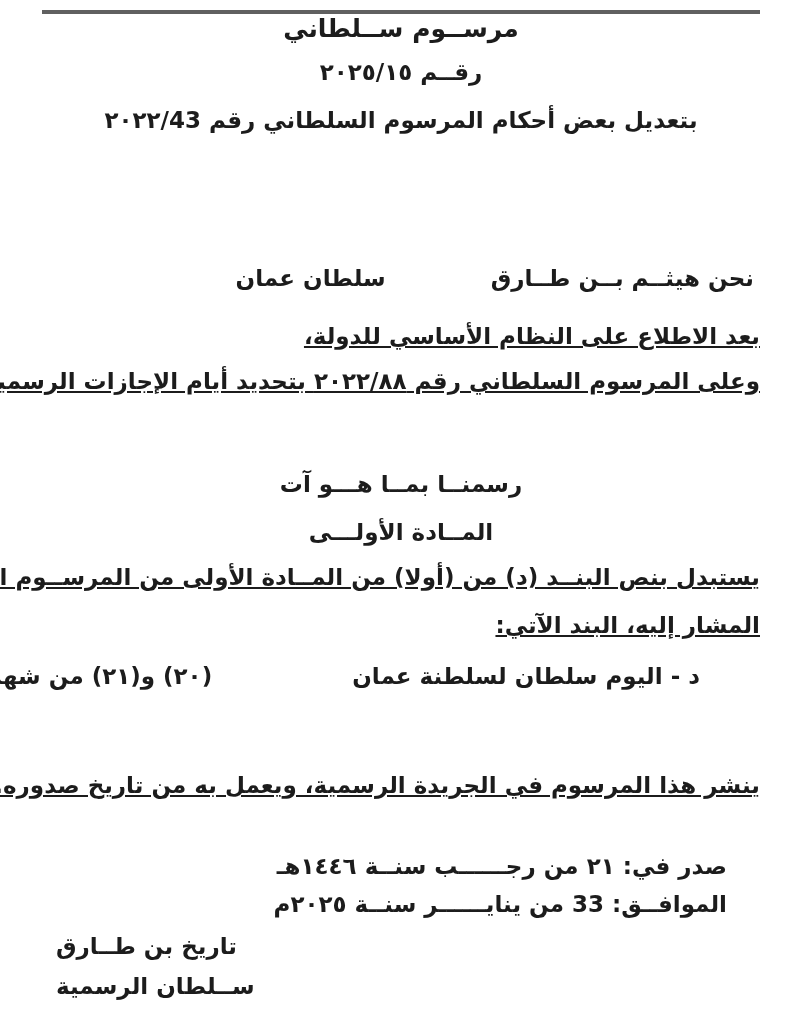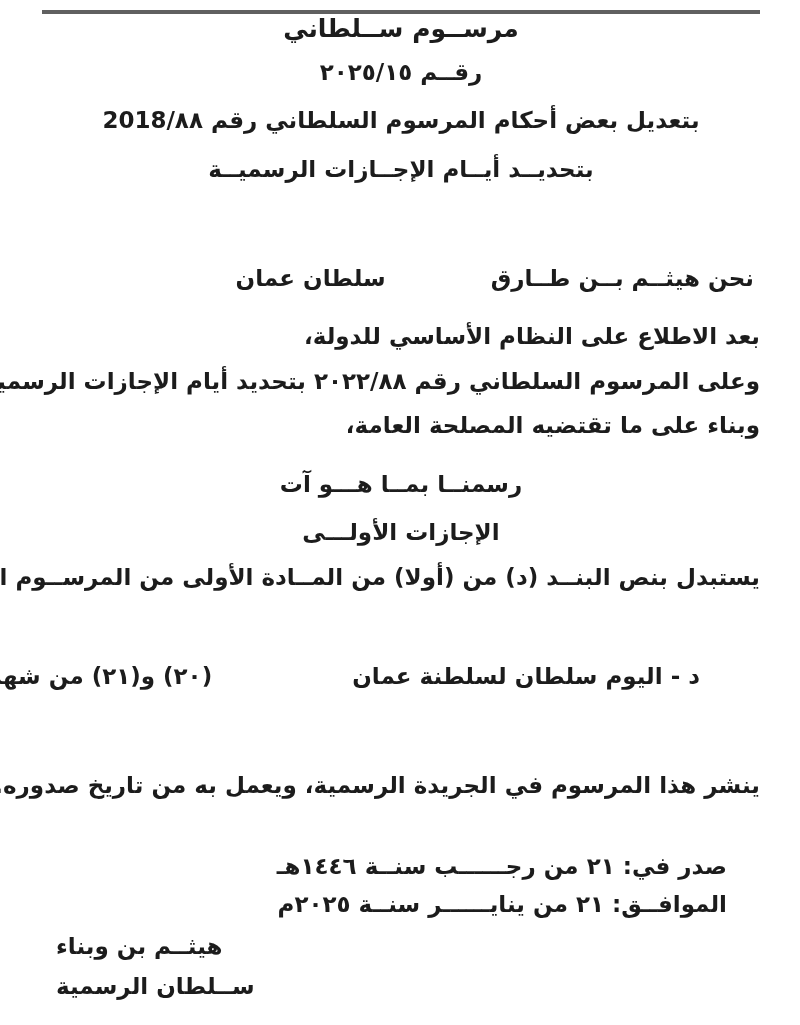--- a/index.html
+++ b/index.html
@@ -14,21 +14,21 @@
     color: #1c1c1c;
     direction: rtl;
   }
   .line {
     position: absolute;
     white-space: nowrap;
     font-size: 23px;
     line-height: 30px;
   }
   .center { left: 40px; right: 38px; text-align: center; }
-  .r { right: 40px; text-align: right; }
+  .r { right: 40px; text-align: right; text-decoration: underline; }
   .rule {
     position: absolute;
     top: 2px; left: 42px; right: 40px;
     height: 4px;
     border: 0;
   }
   .title { font-size: 25px; line-height: 32px; }
   .flexline { display: flex; align-items: baseline; }
   .gap105 { display: inline-block; width: 105px; }
   .gap140 { display: inline-block; width: 140px; }
@@ -38,53 +38,52 @@
 <body>
 
 <div class="page">
 
   <hr class="rule" style="background:#606060;">
 
   <div class="line center title" style="top:13px">مرســوم ســلطاني</div>
 
   <div class="line center" style="top:57px">رقــم ٢٠٢٥/١٥</div>
 
-  <div class="line center" style="top:105px">بتعديل بعض أحكام المرسوم السلطاني رقم 2018/٨٨</div>
+  <div class="line center" style="top:105px">بتعديل بعض أحكام المرسوم السلطاني رقم ٢٠٢٢/43</div>
 
-  <div class="line center" style="top:154px">بتحديــد أيــام الإجــازات الرسميــة</div>
 
   <div class="line flexline" style="top:263px; right:46px">
     <span>نحن هيثــم بــن طــارق</span>
     <span class="gap105"></span>
     <span>سلطان عمان</span>
   </div>
 
   <div class="line r" style="top:321px">بعد الاطلاع على النظام الأساسي للدولة،</div>
 
   <div class="line r" style="top:366px">وعلى المرسوم السلطاني رقم ٢٠٢٢/٨٨ بتحديد أيام الإجازات الرسمية،</div>
 
-  <div class="line r" style="top:410px">وبناء على ما تقتضيه المصلحة العامة،</div>
 
   <div class="line center" style="top:469px">رسمنــا بمــا هـــو آت</div>
 
-  <div class="line center" style="top:517px">الإجازات الأولـــى</div>
+  <div class="line center" style="top:517px">المــادة الأولـــى</div>
 
   <div class="line r" style="top:562px">يستبدل بنص البنــد (د) من (أولا) من المــادة الأولى من المرســوم السلطانــي رقم ٢٠٢٢/٨٨</div>
 
+  <div class="line r" style="top:610px">المشار إليه، البند الآتي:</div>
 
   <div class="line flexline" style="top:661px; right:100px">
     <span>د - اليوم سلطان لسلطنة عمان</span>
     <span class="gap140"></span>
     <span>(٢٠) و(٢١) من شهر نوفمبر.</span>
   </div>
 
 
   <div class="line r" style="top:770px">ينشر هذا المرسوم في الجريدة الرسمية، ويعمل به من تاريخ صدوره.</div>
 
   <div class="line" style="top:851px; right:73px; text-align:center">صدر في: ٢١ من رجــــــب سنــة ١٤٤٦هـ</div>
 
-  <div class="line" style="top:889px; right:73px; text-align:right">الموافــق: ٢١ من ينايــــــر سنــة ٢٠٢٥م</div>
+  <div class="line" style="top:889px; right:73px; text-align:right">الموافــق: 33 من ينايــــــر سنــة ٢٠٢٥م</div>
 
-  <div class="line sig" style="top:931px">هيثــم بن وبناء</div>
+  <div class="line sig" style="top:931px">تاريخ بن طــارق</div>
 
   <div class="line sig" style="top:971px">ســلطان الرسمية</div>
 
 </div>
 
 </body></html>

